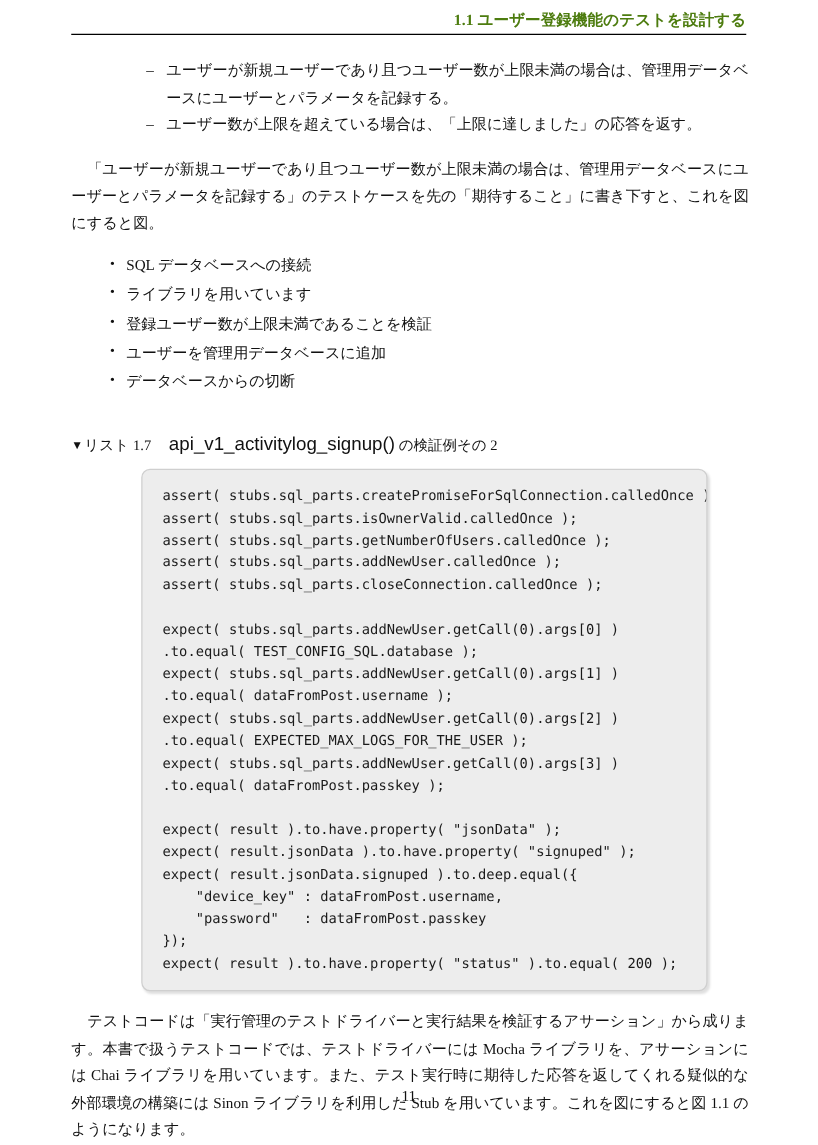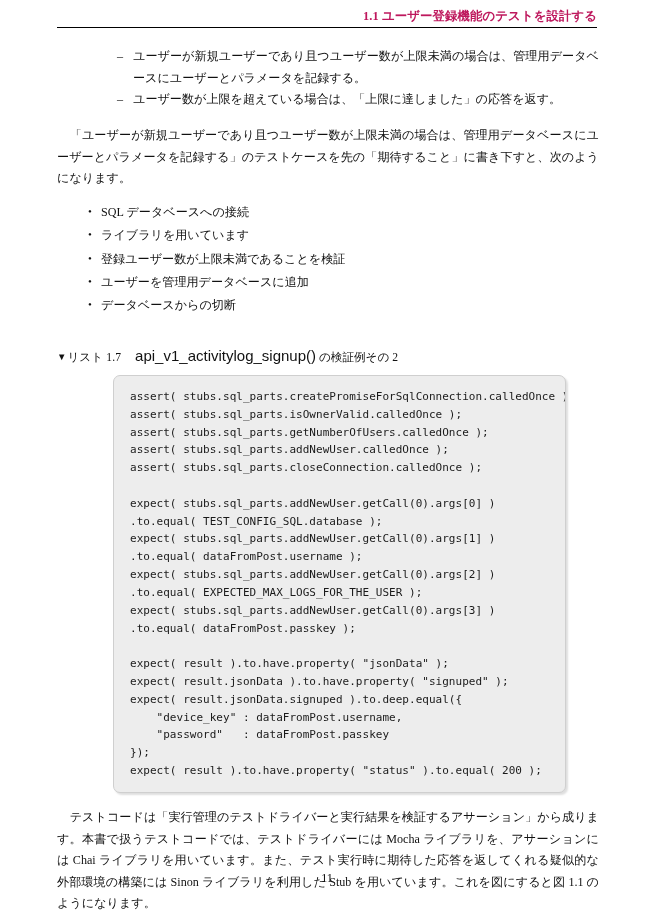--- a/index.html
+++ b/index.html
@@ -30,21 +30,21 @@
     left: 57px;
     top: 8px;
     width: 540px;
   }
   .header-title {
     text-align: right;
     font-size: 12.4px;
     font-weight: 700;
     letter-spacing: 0.1px;
     line-height: 1.4;
-    color: #be185d;
+    color: #4d7c0f;
     white-space: nowrap;
   }
   .header-rule {
     margin-top: 2px;
     border-bottom: 1.6px solid #000;
     width: 100%;
   }
 
   
   .content {
@@ -182,21 +182,21 @@
         <span>ユーザーが新規ユーザーであり且つユーザー数が上限未満の場合は、管理用データベースにユーザーとパラメータを記録する。</span>
       </li>
       <li>
         <span class="dash-mark">–</span>
         <span>ユーザー数が上限を超えている場合は、「上限に達しました」の応答を返す。</span>
       </li>
     </ul>
 
     <div class="block-gap-lg"></div>
 
-    <p class="para indent">「ユーザーが新規ユーザーであり且つユーザー数が上限未満の場合は、管理用データベースにユーザーとパラメータを記録する」のテストケースを先の「期待すること」に書き下すと、次のようになります。</p>
+    <p class="para indent">「ユーザーが新規ユーザーであり且つユーザー数が上限未満の場合は、管理用データベースにユーザーとパラメータを記録する」のテストケースを先の「期待すること」に書き下すと、これを図にすると図。</p>
 
     <div class="block-gap-md"></div>
 
     <ul class="bullet-list">
       <li>
         <span class="bullet-mark">•</span>
         <span>SQL データベースへの接続</span>
       </li>
       <li>
         <span class="bullet-mark">•</span>

